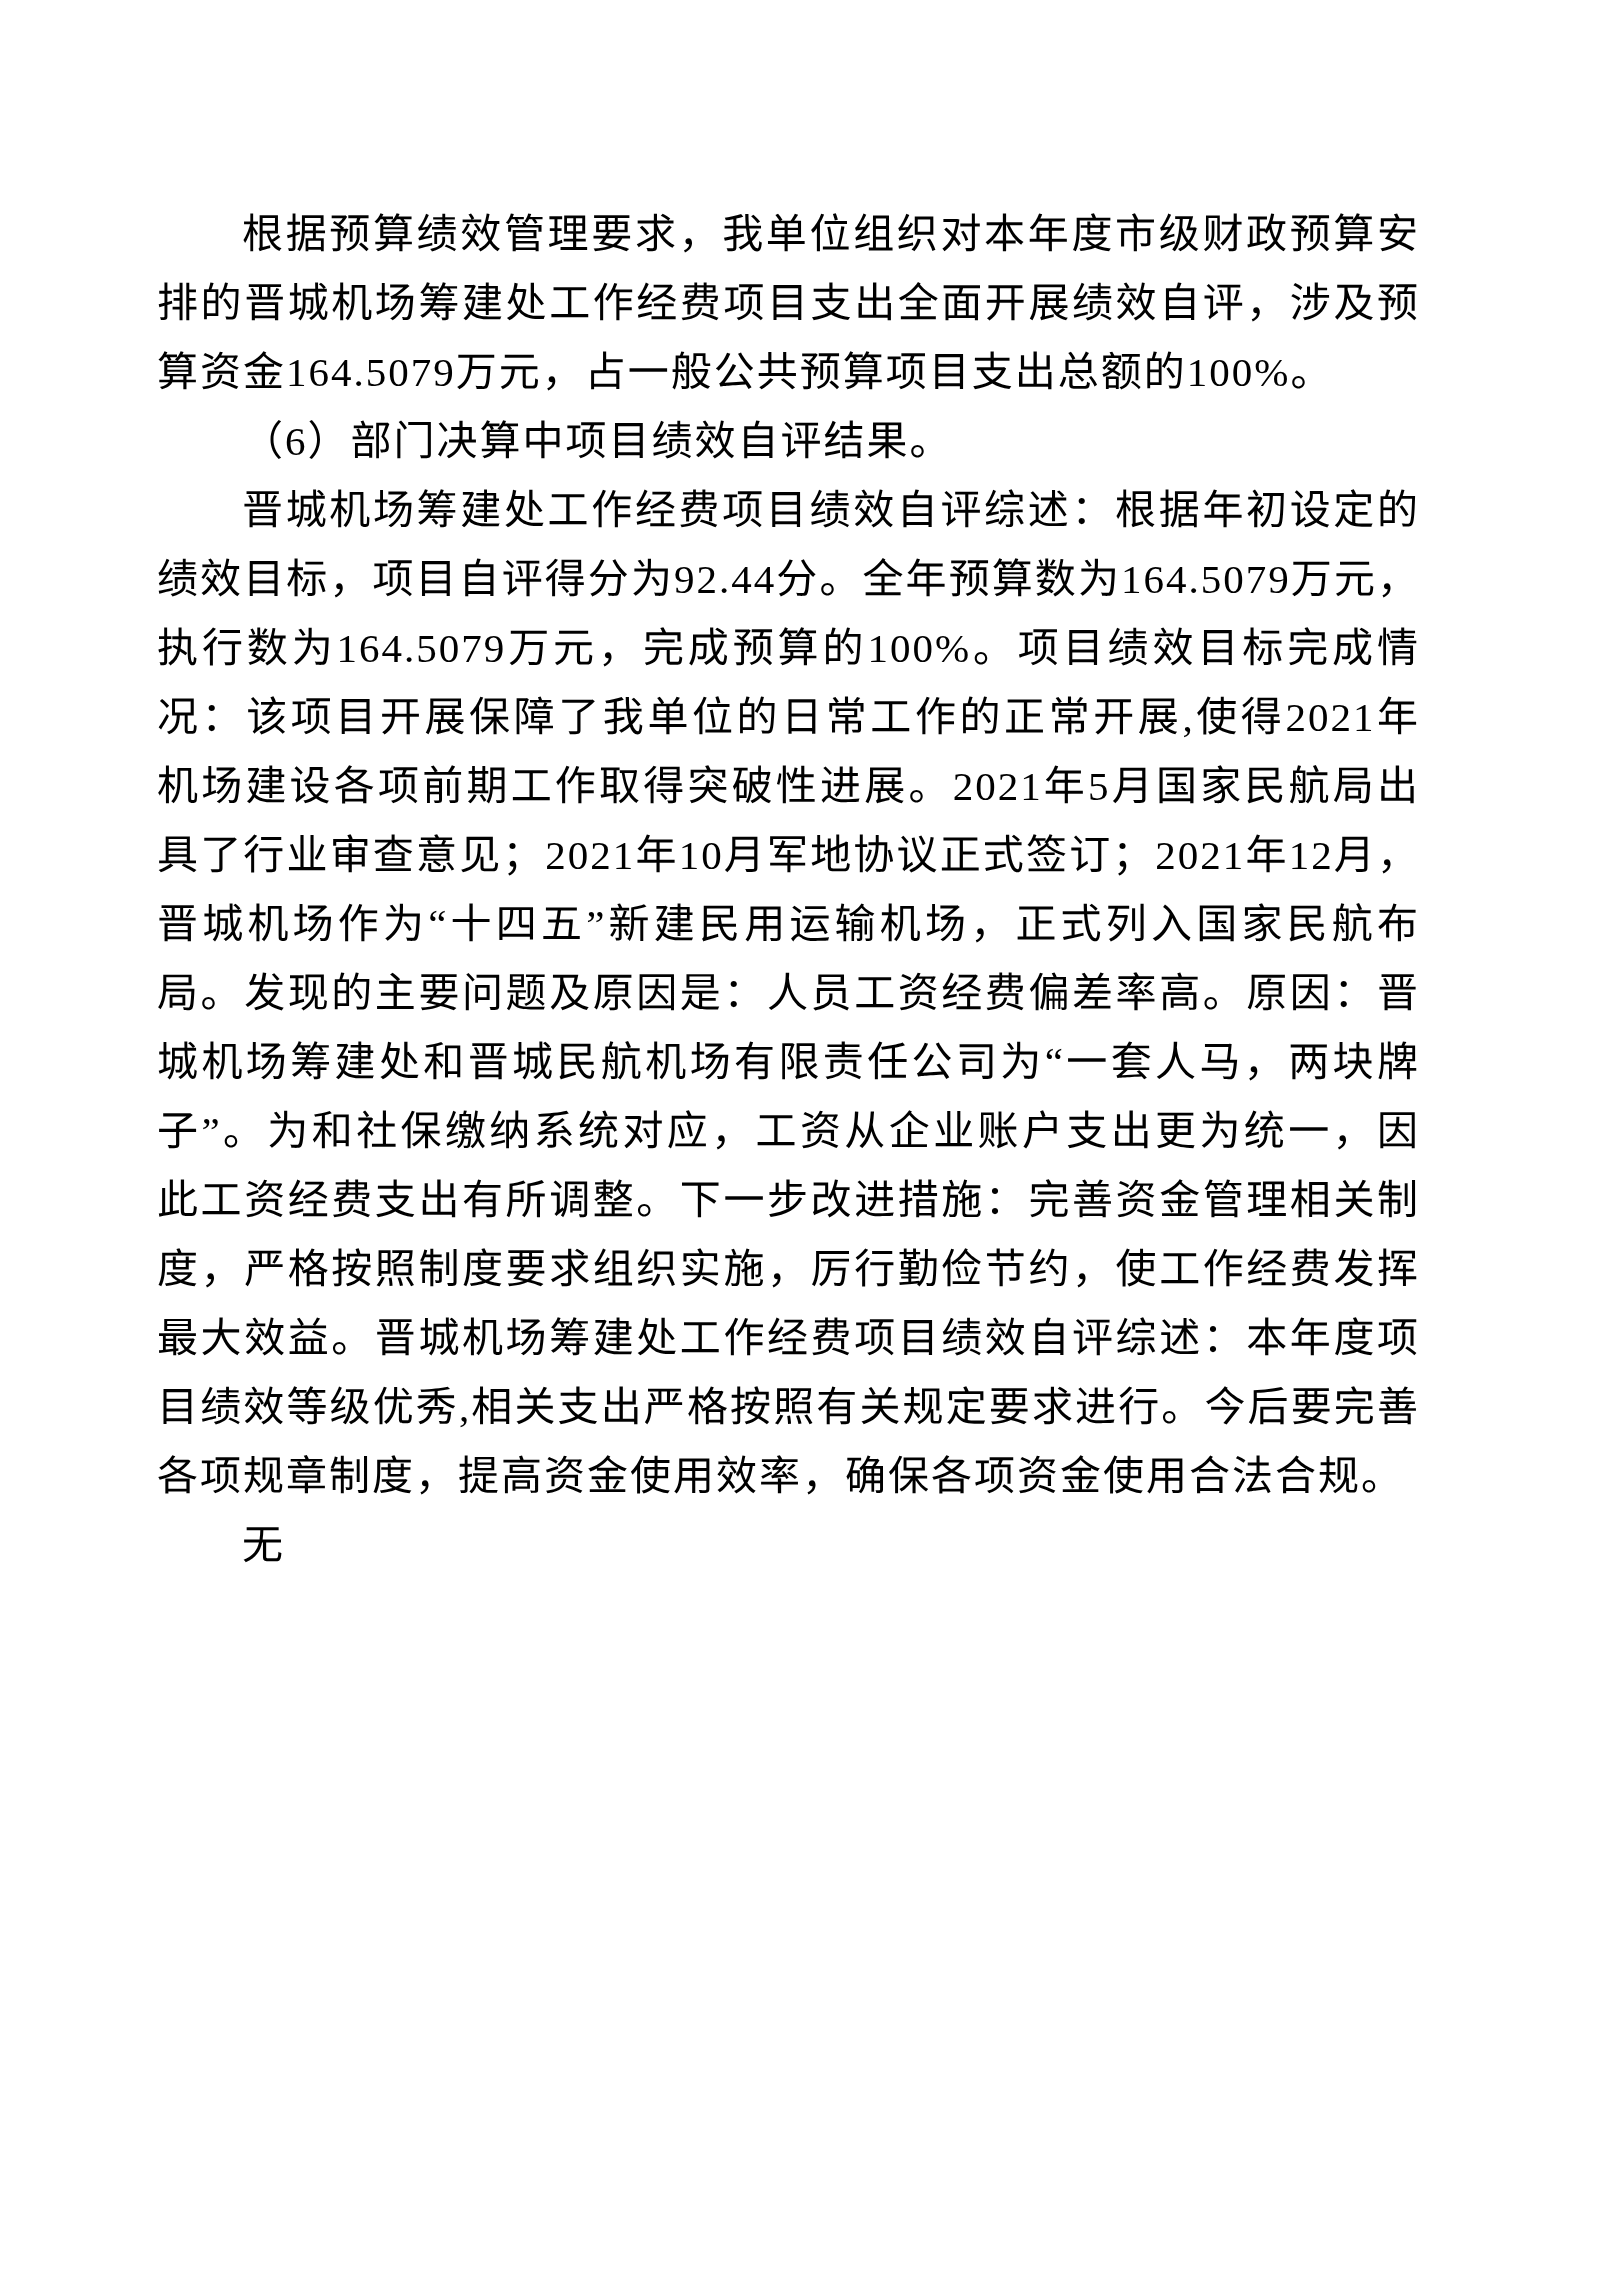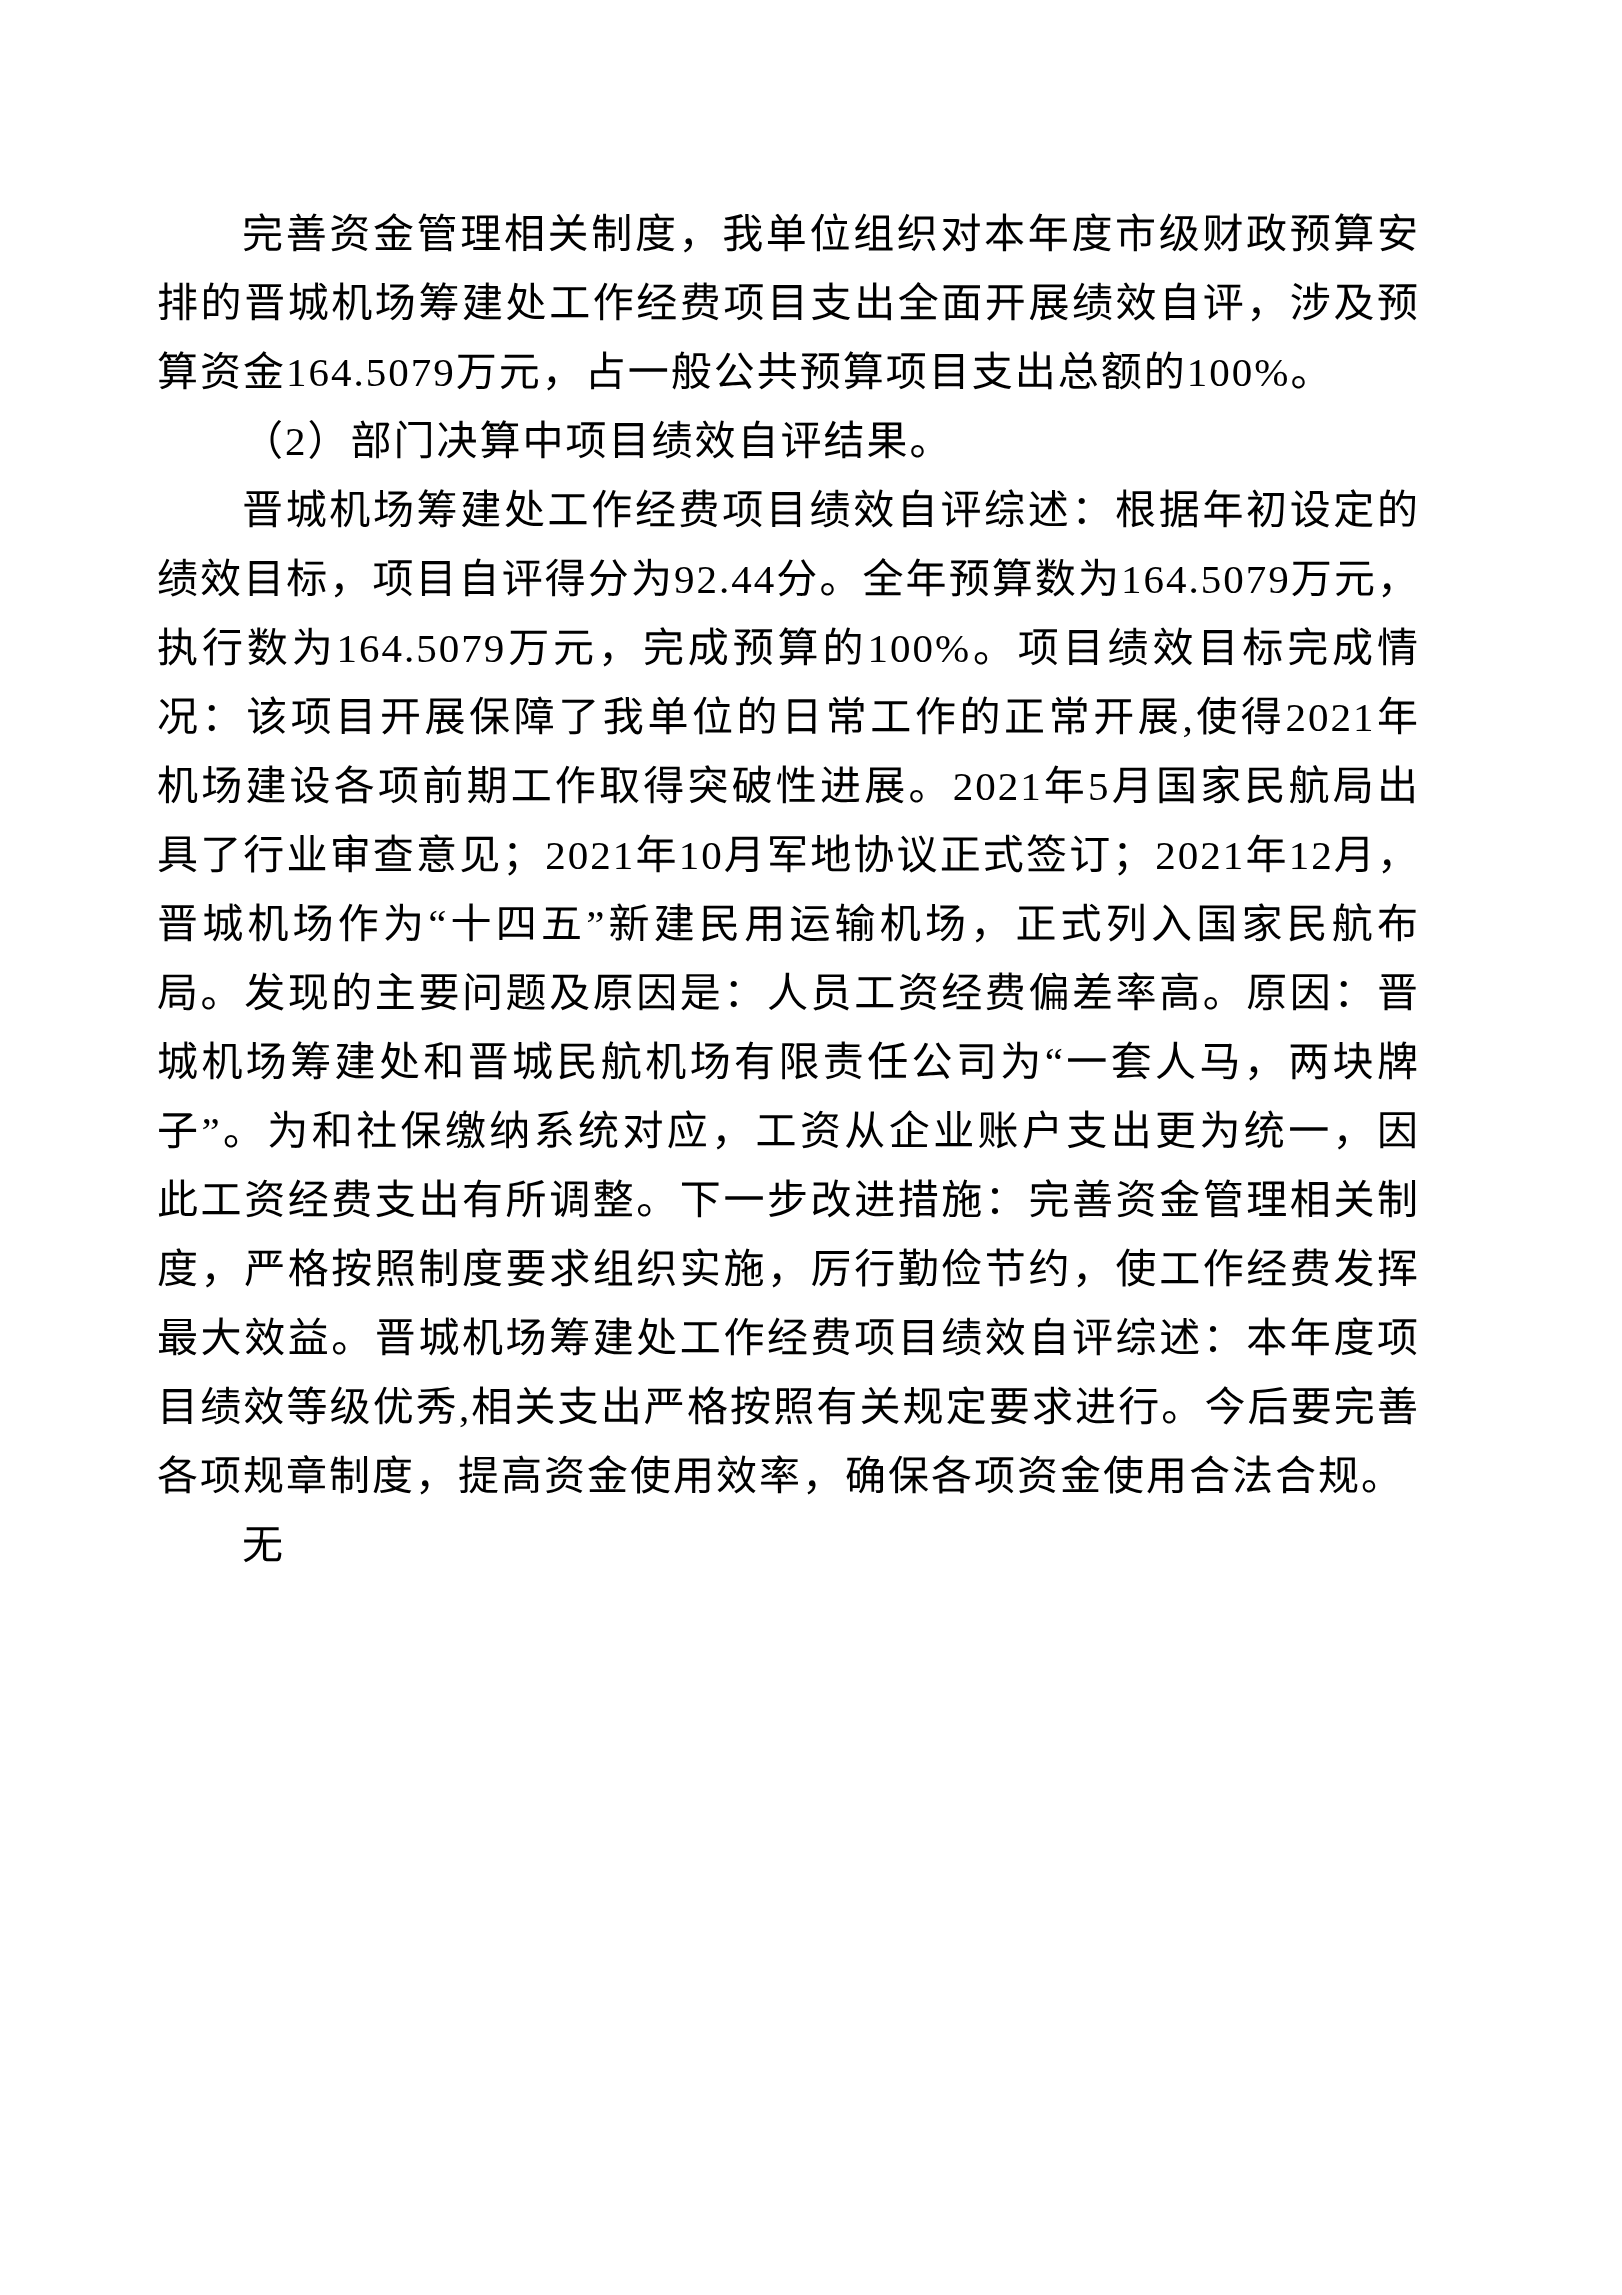--- a/index.html
+++ b/index.html
@@ -39,19 +39,19 @@
     padding: 0;
     text-indent: 85px;
     font-weight: bold;
   }
 </style>
 </head>
 <body>
 
 <div class="page">
   <div class="doc-content">
-    <p class="para">完善资金管理相关制度，我单位组织对本年度市级财政预算安排的晋城机场筹建处工作经费项目支出全面开展绩效自评，涉及预算资金164.5079万元，占一般公共预算项目支出总额的100%。</p>
-    <p class="para">（2）部门决算中项目绩效自评结果。</p>
+    <p class="para">根据预算绩效管理要求，我单位组织对本年度市级财政预算安排的晋城机场筹建处工作经费项目支出全面开展绩效自评，涉及预算资金164.5079万元，占一般公共预算项目支出总额的100%。</p>
+    <p class="para">（6）部门决算中项目绩效自评结果。</p>
     <p class="para">晋城机场筹建处工作经费项目绩效自评综述：根据年初设定的绩效目标，项目自评得分为92.44分。全年预算数为164.5079万元，执行数为164.5079万元，完成预算的100%。项目绩效目标完成情况：该项目开展保障了我单位的日常工作的正常开展,使得2021年机场建设各项前期工作取得突破性进展。2021年5月国家民航局出具了行业审查意见；2021年10月军地协议正式签订；2021年12月，晋城机场作为“十四五”新建民用运输机场，正式列入国家民航布局。发现的主要问题及原因是：人员工资经费偏差率高。原因：晋城机场筹建处和晋城民航机场有限责任公司为“一套人马，两块牌子”。为和社保缴纳系统对应，工资从企业账户支出更为统一，因此工资经费支出有所调整。下一步改进措施：完善资金管理相关制度，严格按照制度要求组织实施，厉行勤俭节约，使工作经费发挥最大效益。晋城机场筹建处工作经费项目绩效自评综述：本年度项目绩效等级优秀,相关支出严格按照有关规定要求进行。今后要完善各项规章制度，提高资金使用效率，确保各项资金使用合法合规。</p>
     <p class="para">无</p>
   </div>
 </div>
 
 
 </body></html>

